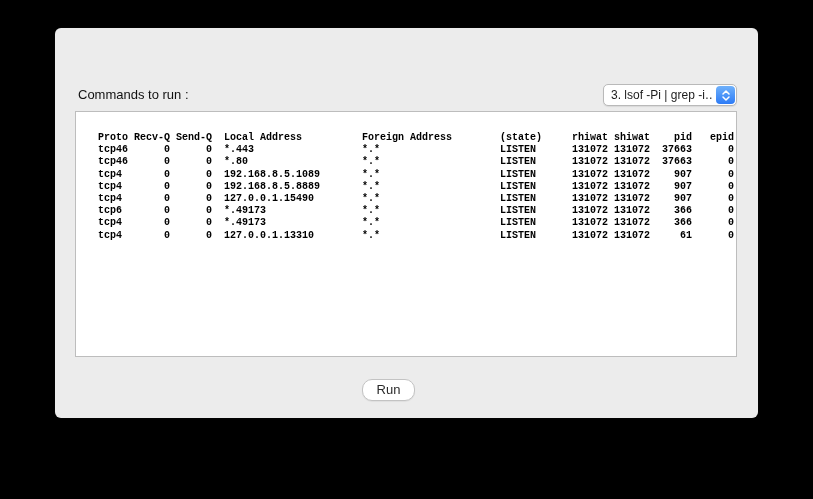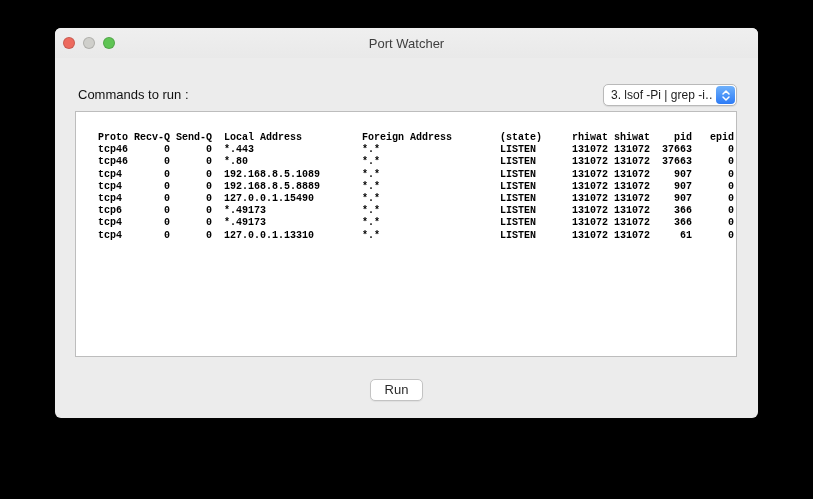--- a/index.html
+++ b/index.html
@@ -76,45 +76,37 @@
   .output-pre {
     margin: 16px; padding: 4px 0 0 6px;
     font-family: "Liberation Mono", monospace;
     font-size: 10px; font-weight: 700;
     line-height: 12.2px;
     color: #000;
     white-space: pre;
   }
 
   .run-button {
-    position: absolute; left: 315px; top: 351px;
+    position: absolute; left: 307px; top: 351px;
     width: 53px; height: 22px;
     background: #fff;
     border: 1px solid #c3c3c3;
-    border-radius: 5px;
+    border-radius: 10px;
     font-family: "Liberation Sans", sans-serif;
     font-size: 13px; color: #2b2b2b;
     padding: 0; line-height: 20px;
     box-shadow: 0 1px 1px rgba(0,0,0,0.06);
   }
 </style>
 </head>
 <body>
 
 <div class="screen">
   <div class="window">
 
-    <div class="titlebar">
-      <div class="lights">
-        <span class="light" id="light-close" style="background: rgb(237, 106, 94);"></span>
-        <span class="light" id="light-min" style="background: rgb(207, 207, 203);"></span>
-        <span class="light" id="light-zoom" style="background: rgb(95, 196, 84);"></span>
-      </div>
-      <div class="title">Port Watcher</div>
-    </div>
 
     <div class="commands-label">Commands to run :</div>
 
     <div class="popup">
       <span class="popup-text">3. lsof -Pi | grep -i…</span>
       <span class="popup-stepper" id="popup-stepper">
         <span class="chev">
           <svg width="8" height="5" viewBox="0 0 8 5">
               <path d="M1 4 L4 1 L7 4" fill="none" stroke="#fff" stroke-width="1.5" stroke-linecap="round" stroke-linejoin="round"></path>
             </svg>

